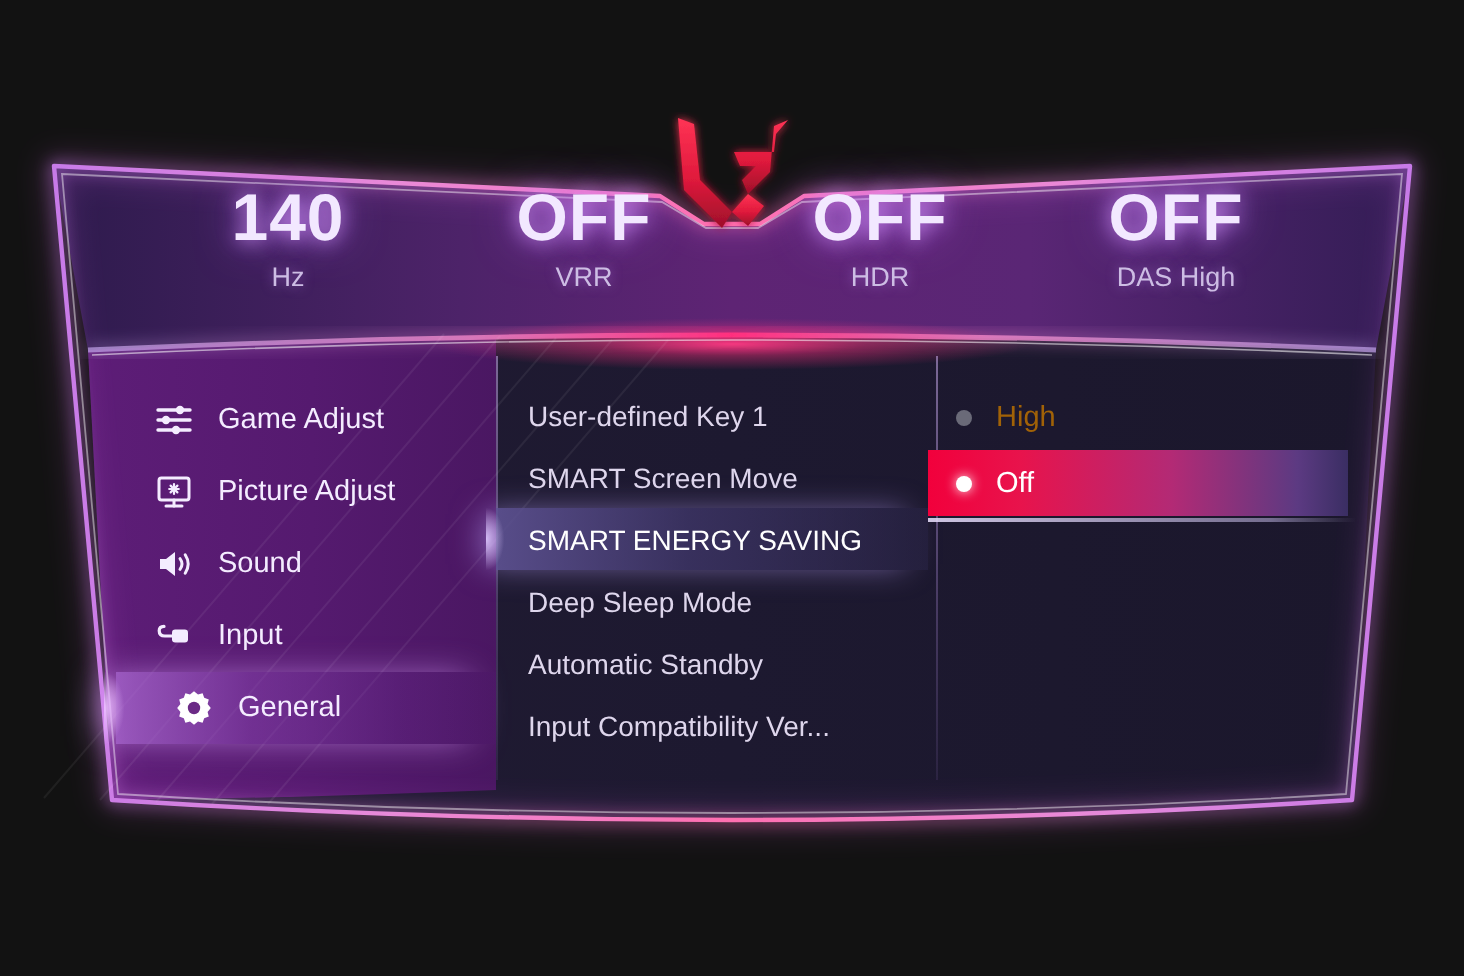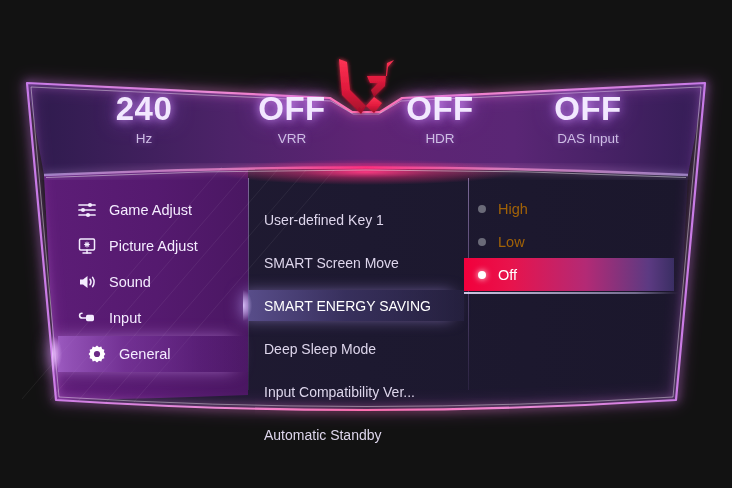--- a/index.html
+++ b/index.html
@@ -116,21 +116,20 @@
   }
   .sub-item {
     height: 31px;
     display: flex;
     align-items: center;
     padding-left: 16px;
     color: #ded6ec;
     font-size: 14px;
     position: relative;
     white-space: nowrap;
-    margin-top: 12px;
   }
   .sub-item.selected {
     color: #ffffff;
     background: linear-gradient(90deg,
         rgba(96,84,150,.88) 0%,
         rgba(72,62,120,.62) 45%,
         rgba(55,48,95,.30) 100%);
     box-shadow: -9px 0 16px -3px rgba(190,165,255,.62);
   }
   .sub-item.selected::before {
@@ -314,34 +313,34 @@
 
       <path d="M 64,4 L 57,7 L 55,30 L 44,41 L 41,34 L 48,27 L 40,27 L 37,20 L 57,20 L 58,11 Z"></path>
       <path d="M 36,50 L 44,41 L 52,47 L 44,57 Z"></path>
     </g>
   </svg>
 
   <div class="osd-content">
 
     <div id="status-bar">
       <div class="status-item">
-        <div class="status-value">240</div>
+        <div class="status-value">140</div>
         <div class="status-label">Hz</div>
       </div>
       <div class="status-item">
         <div class="status-value">OFF</div>
         <div class="status-label">VRR</div>
       </div>
       <div class="status-item">
         <div class="status-value">OFF</div>
         <div class="status-label">HDR</div>
       </div>
       <div class="status-item">
         <div class="status-value">OFF</div>
-        <div class="status-label">DAS Input</div>
+        <div class="status-label">DAS High</div>
       </div>
     </div>
 
     <div class="col-sep" id="sep-1"></div>
     <div class="col-sep" id="sep-2"></div>
 
     <div id="menu-body">
 
       <div id="sidebar">
 
@@ -418,36 +417,32 @@
         <div class="sub-item">
           <span>SMART Screen Move</span>
         </div>
         <div class="sub-item selected">
           <span>SMART ENERGY SAVING</span>
         </div>
         <div class="sub-item">
           <span>Deep Sleep Mode</span>
         </div>
         <div class="sub-item">
+          <span>Automatic Standby</span>
+        </div>
+        <div class="sub-item">
           <span>Input Compatibility Ver...</span>
-        </div>
-        <div class="sub-item">
-          <span>Automatic Standby</span>
         </div>
       </div>
 
       <div id="options">
         <div class="opt-item">
           <span class="radio-dot"></span>
           <span>High</span>
         </div>
-        <div class="opt-item">
-          <span class="radio-dot"></span>
-          <span>Low</span>
-        </div>
         <div class="opt-item selected">
           <span class="radio-dot"></span>
           <span>Off</span>
         </div>
       </div>
 
     </div>
   </div>
 </div>
 

